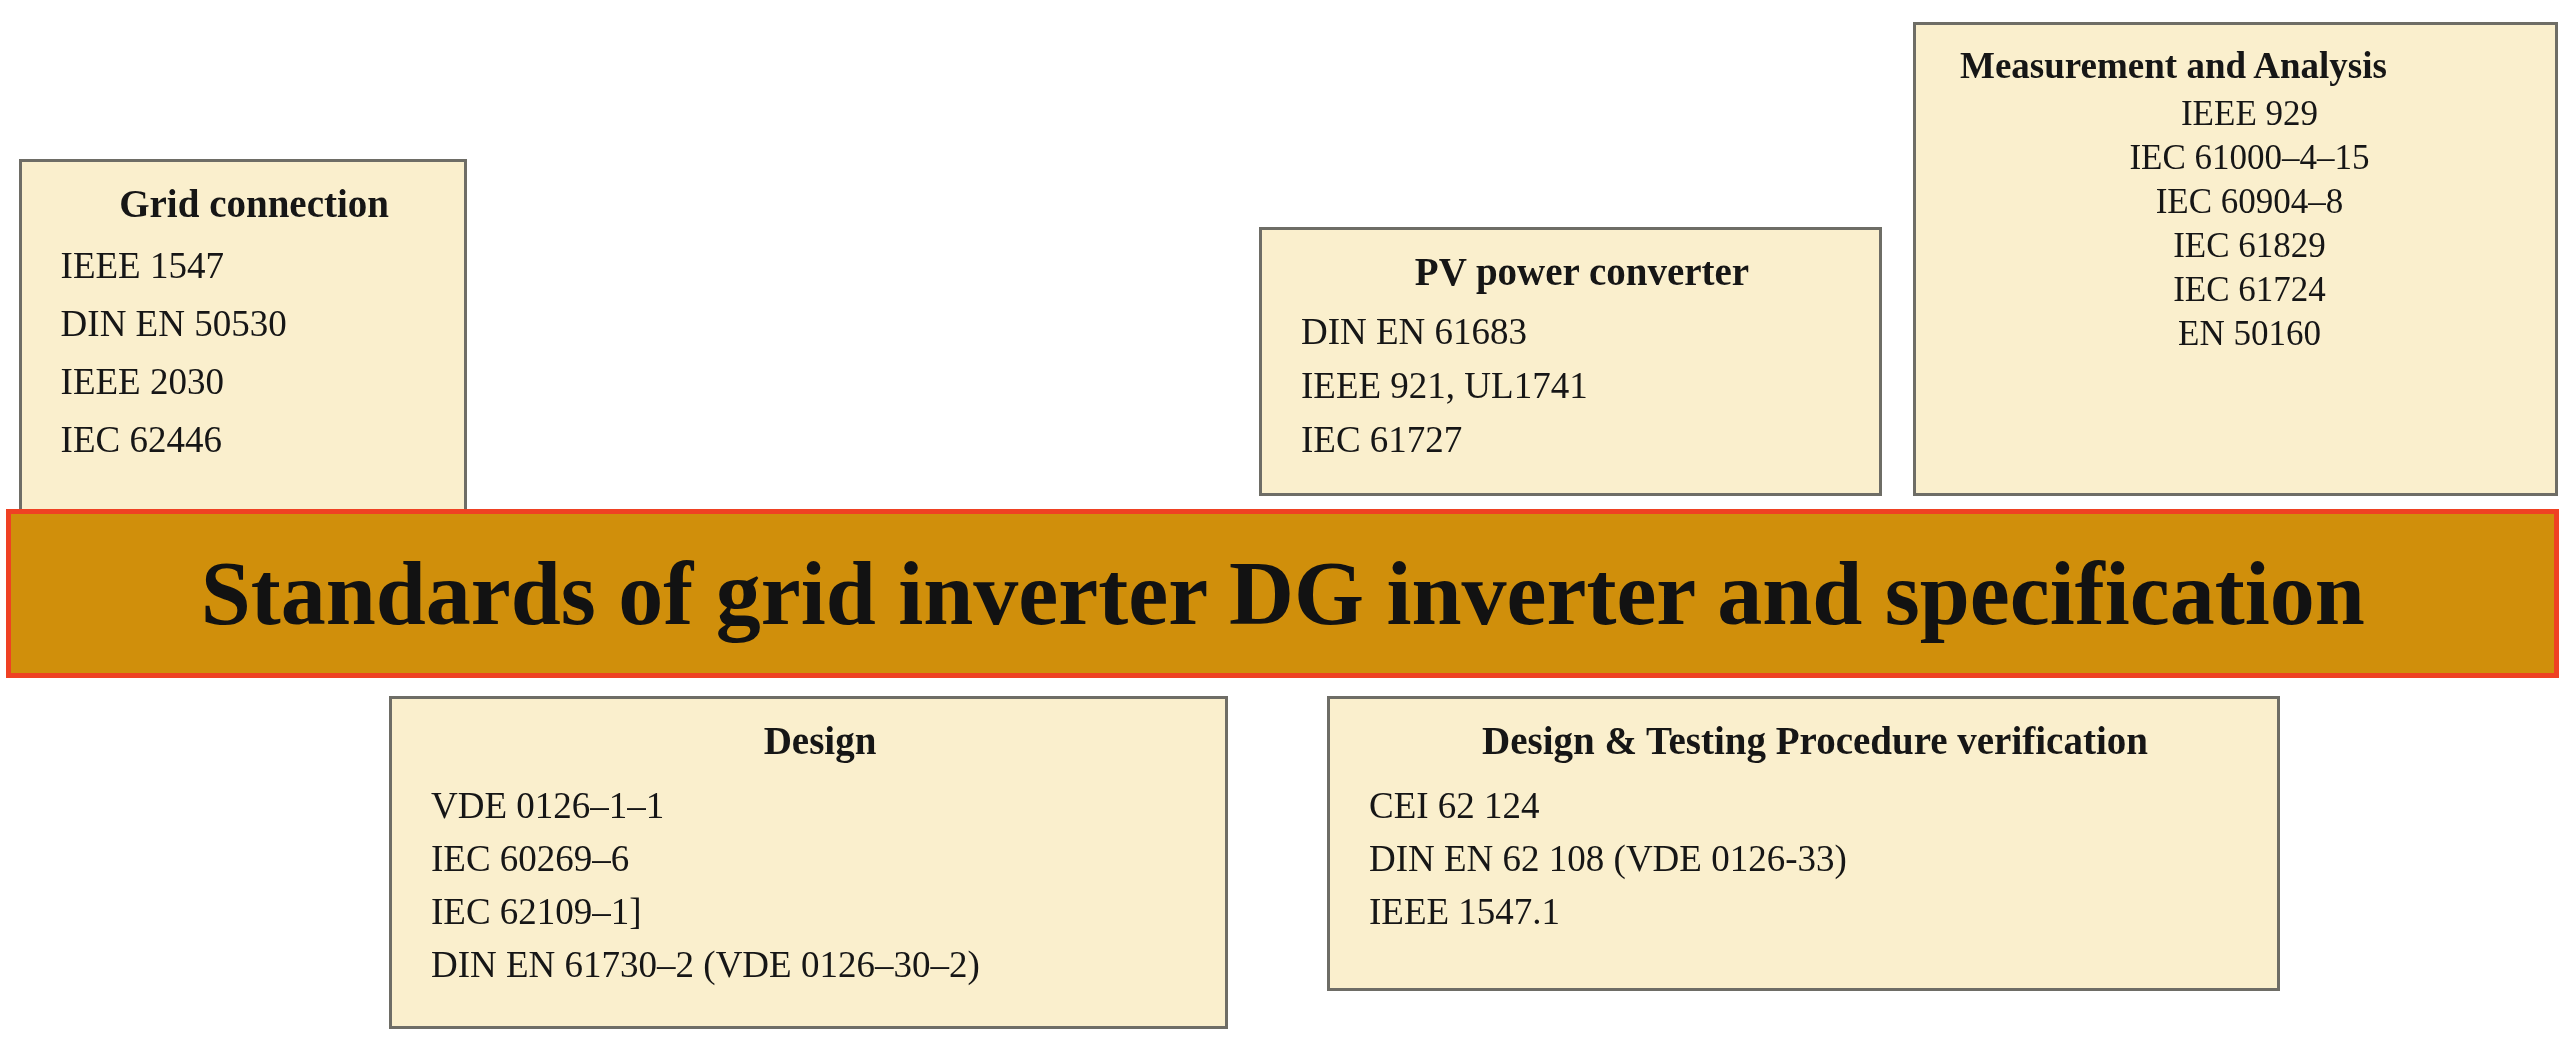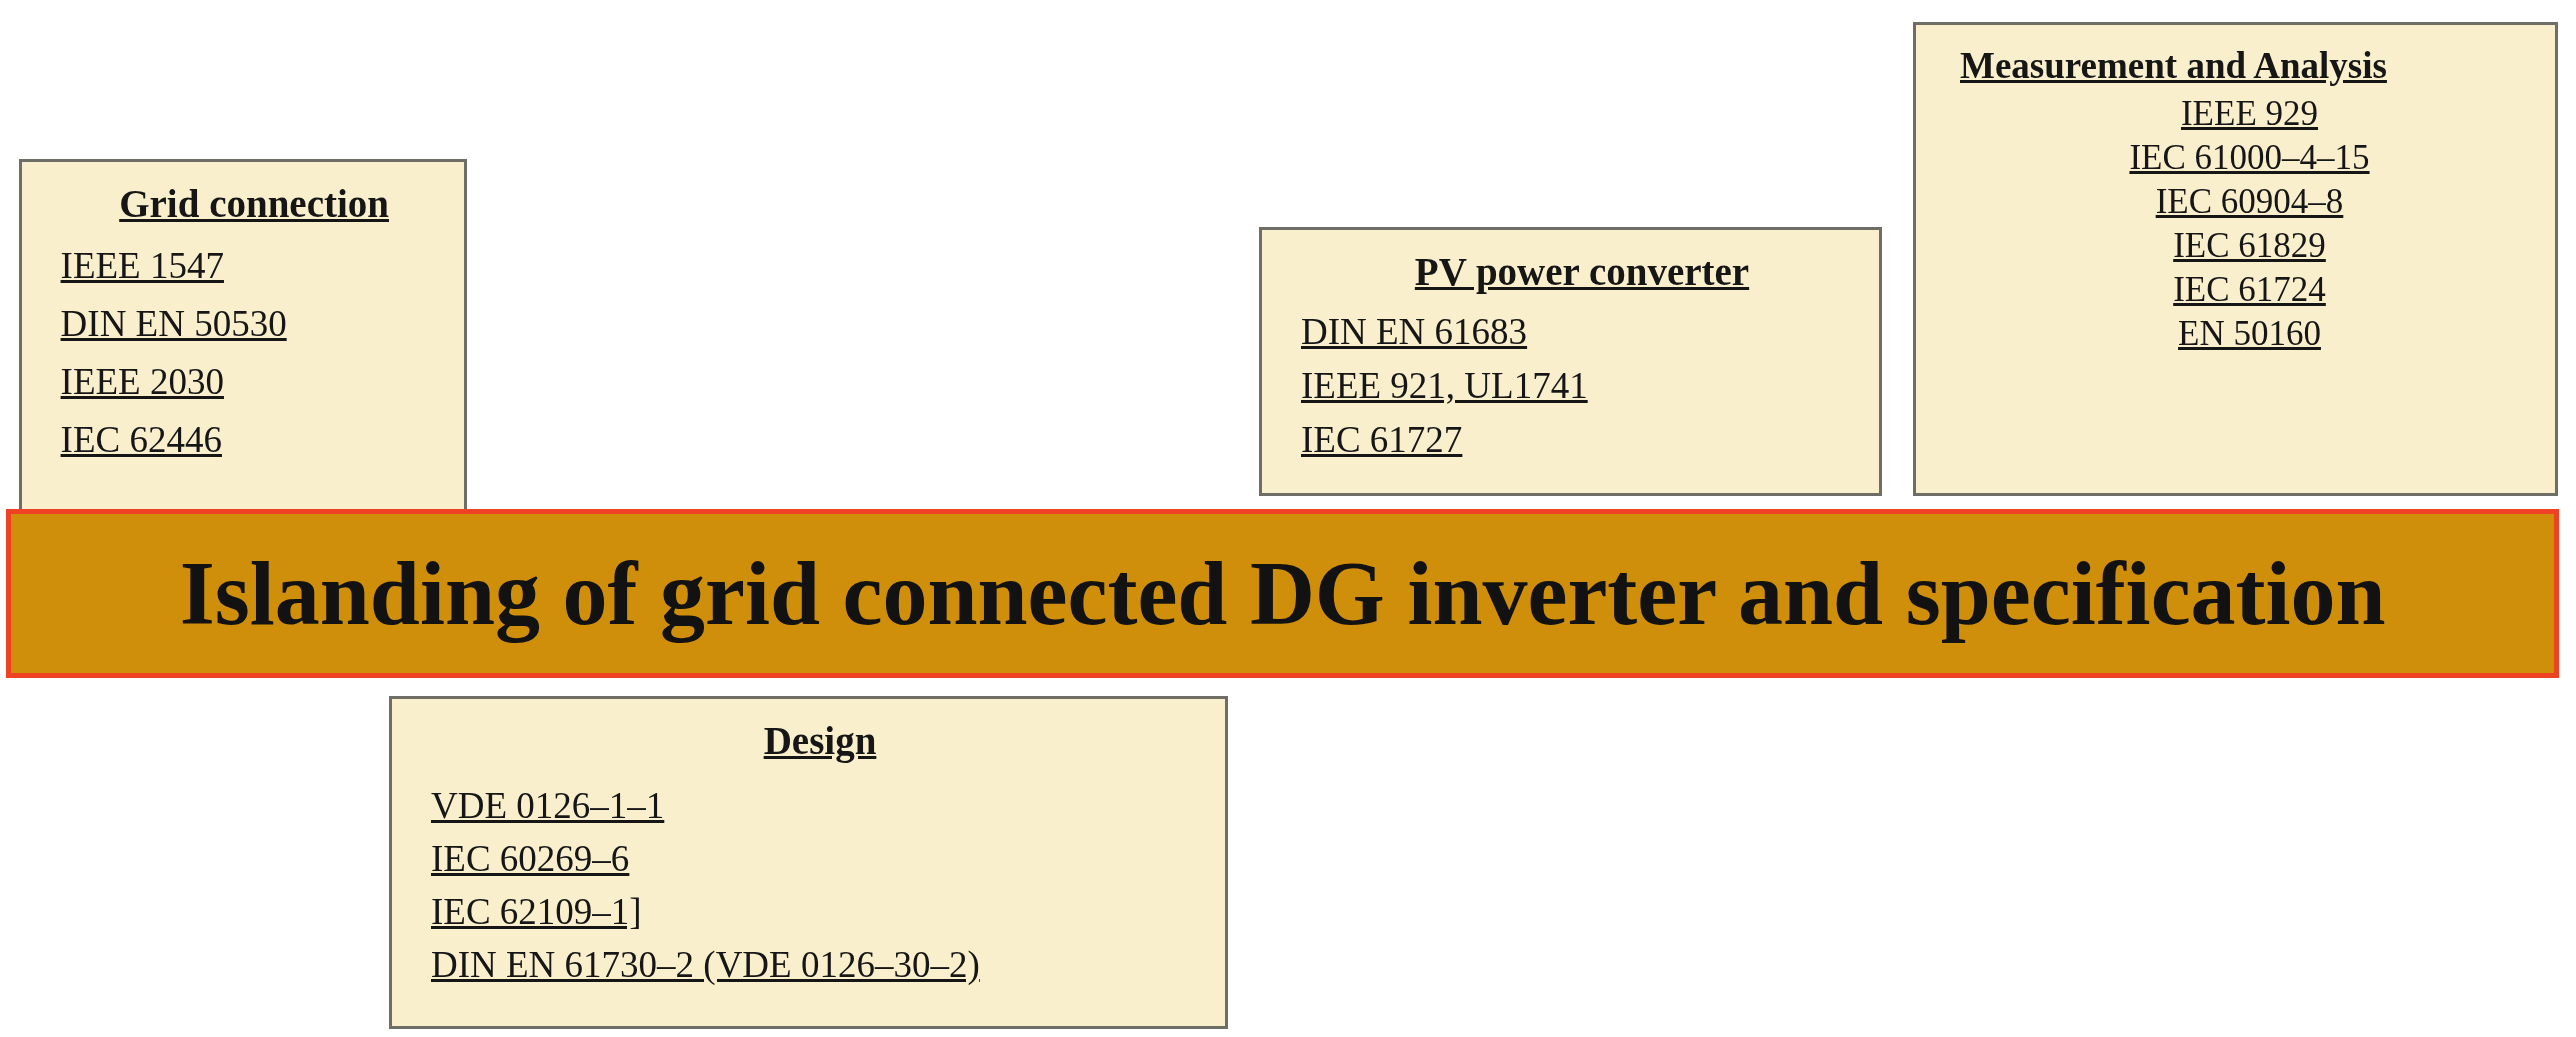--- a/index.html
+++ b/index.html
@@ -12,21 +12,20 @@
     overflow: hidden;
     font-family: "Liberation Serif", "DejaVu Serif", serif;
     color: #161616;
   }
   .box {
     position: absolute;
     box-sizing: border-box;
     background: var(--box-fill, #faefcd);
     border: 3.9px solid var(--box-border, #6e6d66);
     padding: 17px 16px 11px 39px;
-    text-decoration: underline;
   }
   .box .title {
     margin: 0 0 7.8px 0;
     font-size: 39px;
     font-weight: bold;
     line-height: 1.3;
     text-align: center;
     white-space: nowrap;
   }
   .box .item {
@@ -95,26 +94,32 @@
     <h3 class="title">Measurement and Analysis</h3>
     <div class="item">IEEE 929</div>
     <div class="item">IEC 61000–4–15</div>
     <div class="item">IEC 60904–8</div>
     <div class="item">IEC 61829</div>
     <div class="item">IEC 61724</div>
     <div class="item">EN 50160</div>
   </section>
 
   <div class="banner">
-    <span class="banner-text">Islanding of grid connected DG inverter and specification</span>
+    <span class="banner-text">Standards of grid inverter DG inverter and specification</span>
   </div>
 
   <section class="box b-safety">
     <h3 class="title">Design</h3>
     <div class="item">VDE 0126–1–1</div>
     <div class="item">IEC 60269–6</div>
     <div class="item">IEC 62109–1]</div>
     <div class="item">DIN EN 61730–2 (VDE 0126–30–2)</div>
   </section>
 
+  <section class="box b-dt">
+    <h3 class="title">Design &amp; Testing Procedure verification</h3>
+    <div class="item">CEI 62 124</div>
+    <div class="item">DIN EN 62 108 (VDE 0126-33)</div>
+    <div class="item">IEEE 1547.1</div>
+  </section>
 
 </div>
 
 
 </body></html>

